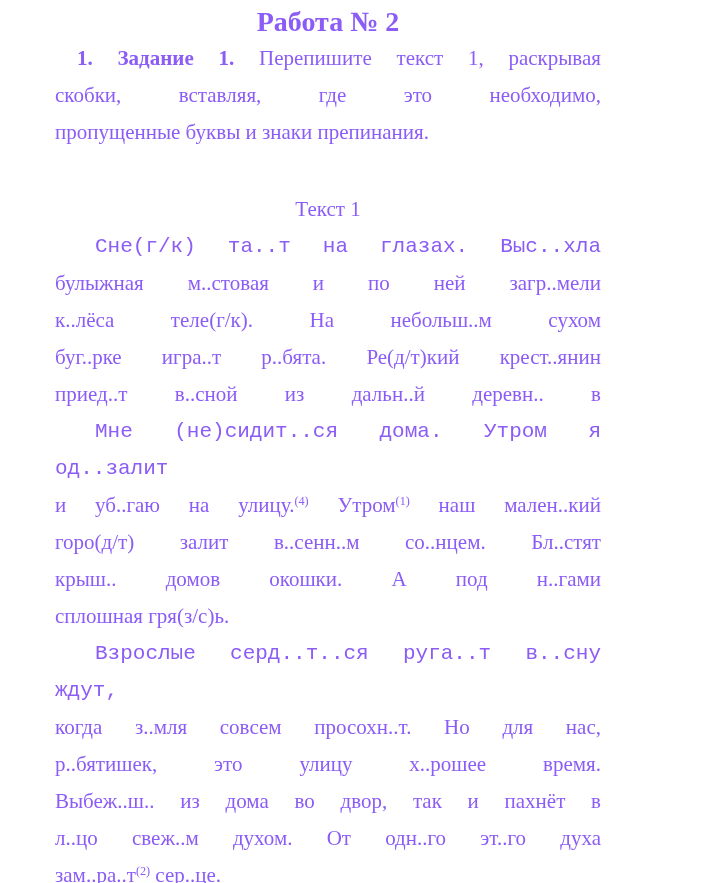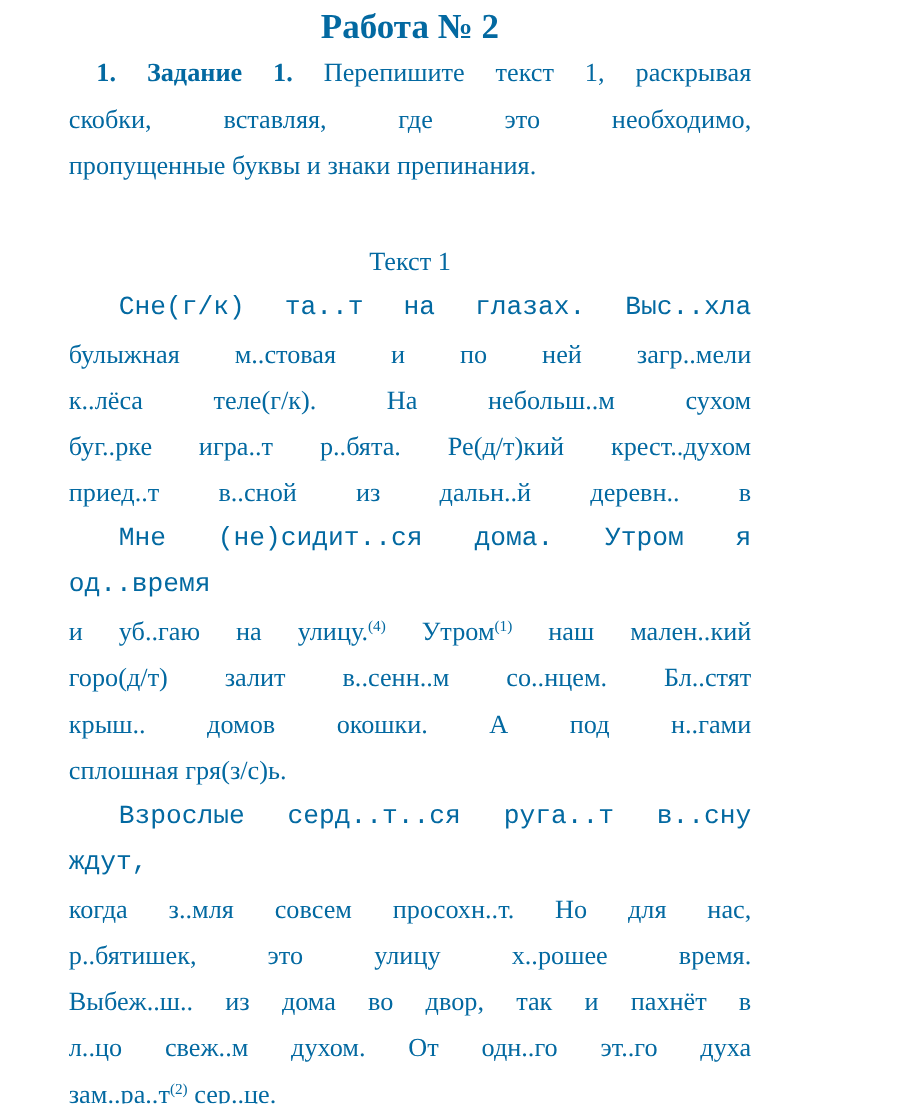--- a/index.html
+++ b/index.html
@@ -5,21 +5,21 @@
   html, body {
     margin: 0;
     padding: 0;
     background: #ffffff;
   }
   .page {
     position: relative;
     width: 656px;
     height: 883px;
     background: #ffffff;
-    color: #0369a1;
+    color: #8b5cf6;
     overflow: hidden;
     font-family: "Liberation Serif", "DejaVu Serif", serif;
   }
   .content {
     padding: 3px 55px 0 55px; 
   }
   .line {
     font-size: 21px;
     line-height: 37px;
     text-align: justify;
@@ -70,24 +70,24 @@
 
     <div class="line">скобки, вставляя, где это необходимо,</div>
 
     <div class="line para-end">пропущенные буквы и знаки препинания.</div>
 
     <div class="line center heading-gap">Текст 1</div>
 
     <div class="line indent">Сне(г/к) та..т на глазах. Выс..хла</div>
     <div class="line">булыжная м..стовая и по ней загр..мели</div>
     <div class="line">к..лёса теле(г/к). На небольш..м сухом</div>
-    <div class="line">буг..рке игра..т р..бята. Ре(д/т)кий крест..духом</div>
+    <div class="line">буг..рке игра..т р..бята. Ре(д/т)кий крест..янин</div>
     <div class="line">приед..т в..сной из дальн..й деревн.. в</div>
 
-    <div class="line indent">Мне (не)сидит..ся дома. Утром я од..время</div>
+    <div class="line indent">Мне (не)сидит..ся дома. Утром я од..залит</div>
     <div class="line"><span>и уб..гаю на улицу.</span><sup class="sup">(4)</sup><span> Утром</span><sup class="sup">(1)</sup><span> наш мален..кий</span></div>
     <div class="line">горо(д/т) залит в..сенн..м со..нцем. Бл..стят</div>
     <div class="line">крыш.. домов окошки. А под н..гами</div>
     <div class="line para-end">сплошная гря(з/с)ь.</div>
 
     <div class="line indent">Взрослые серд..т..ся руга..т в..сну ждут,</div>
     <div class="line">когда з..мля совсем просохн..т. Но для нас,</div>
     <div class="line">р..бятишек, это улицу х..рошее время.</div>
     <div class="line">Выбеж..ш.. из дома во двор, так и пахнёт в</div>
     <div class="line">л..цо свеж..м духом. От одн..го эт..го духа</div>

